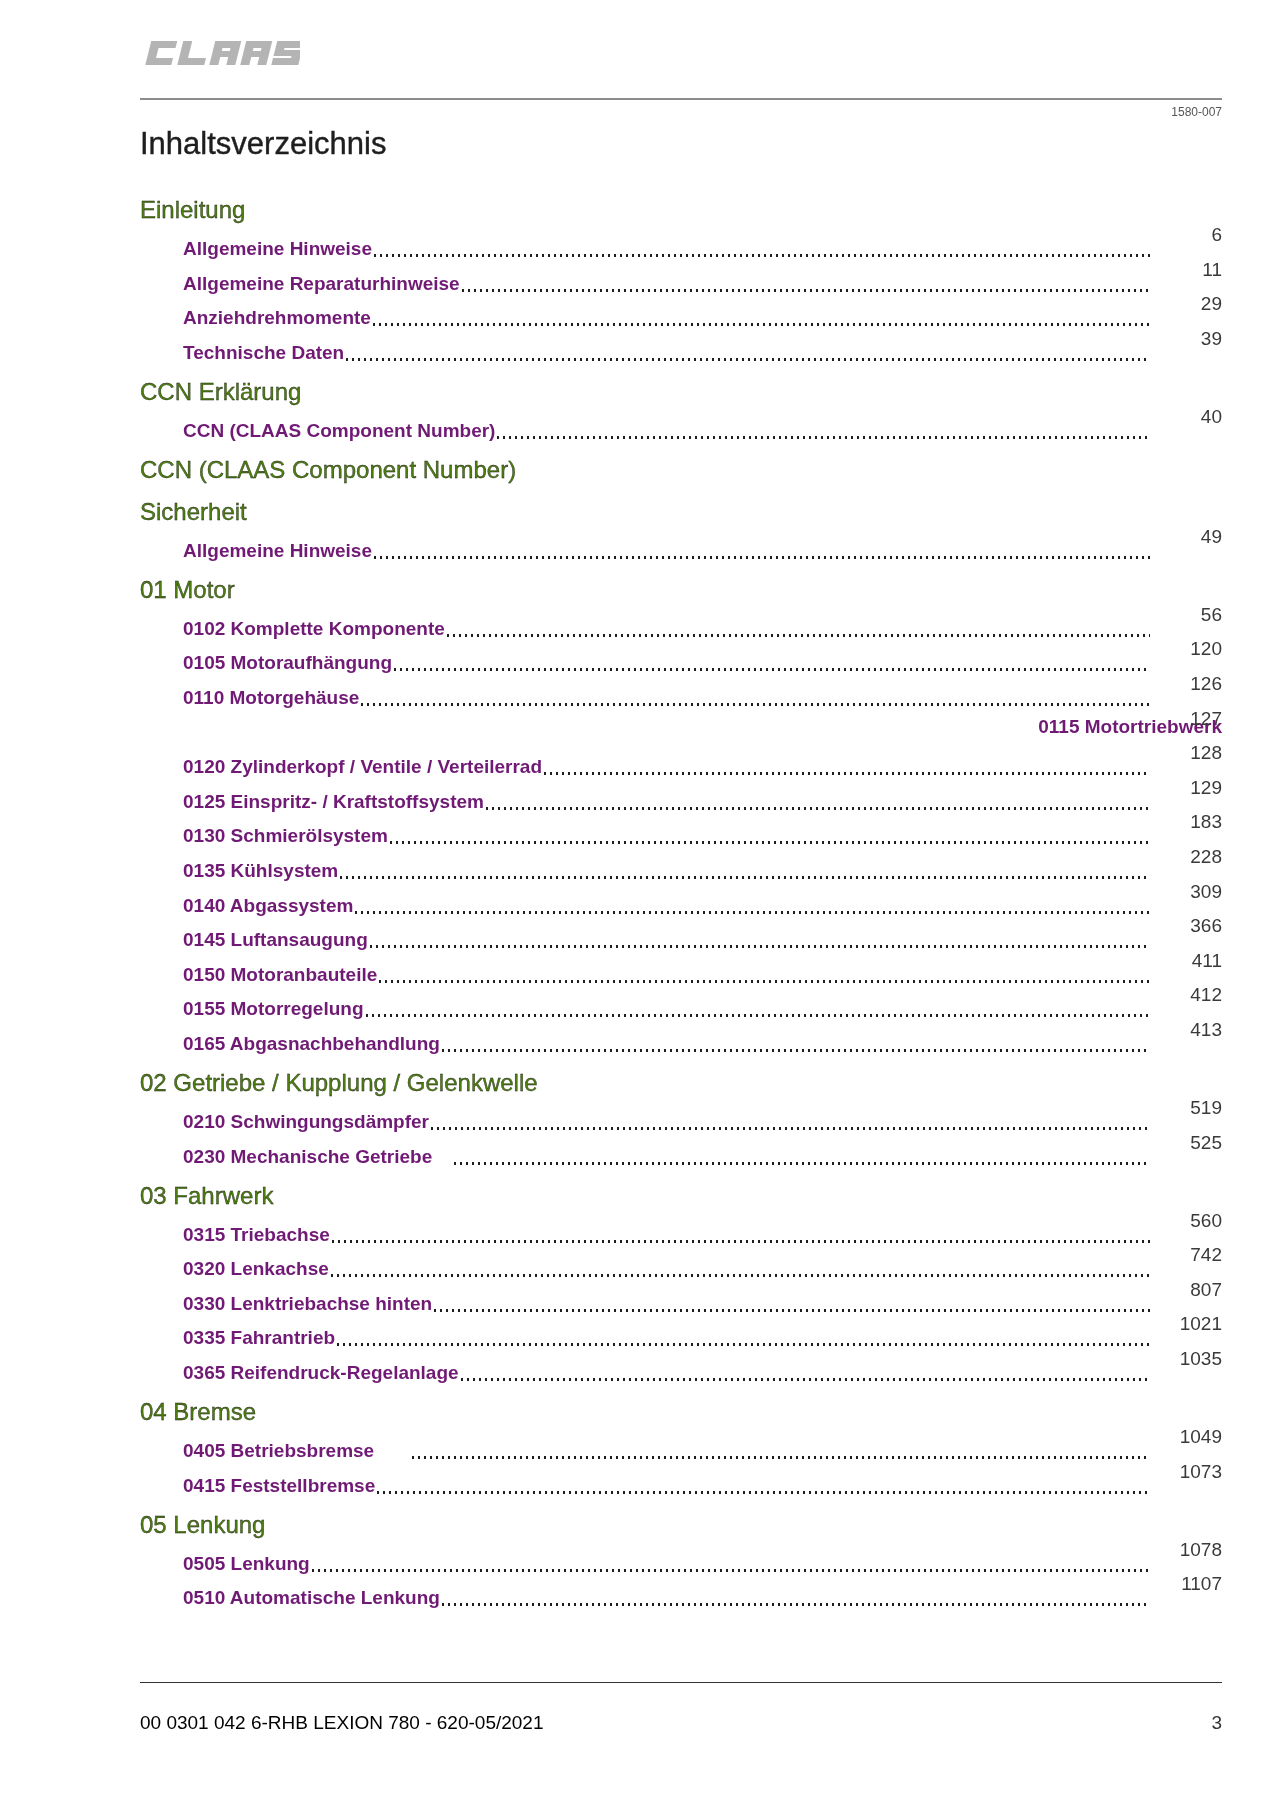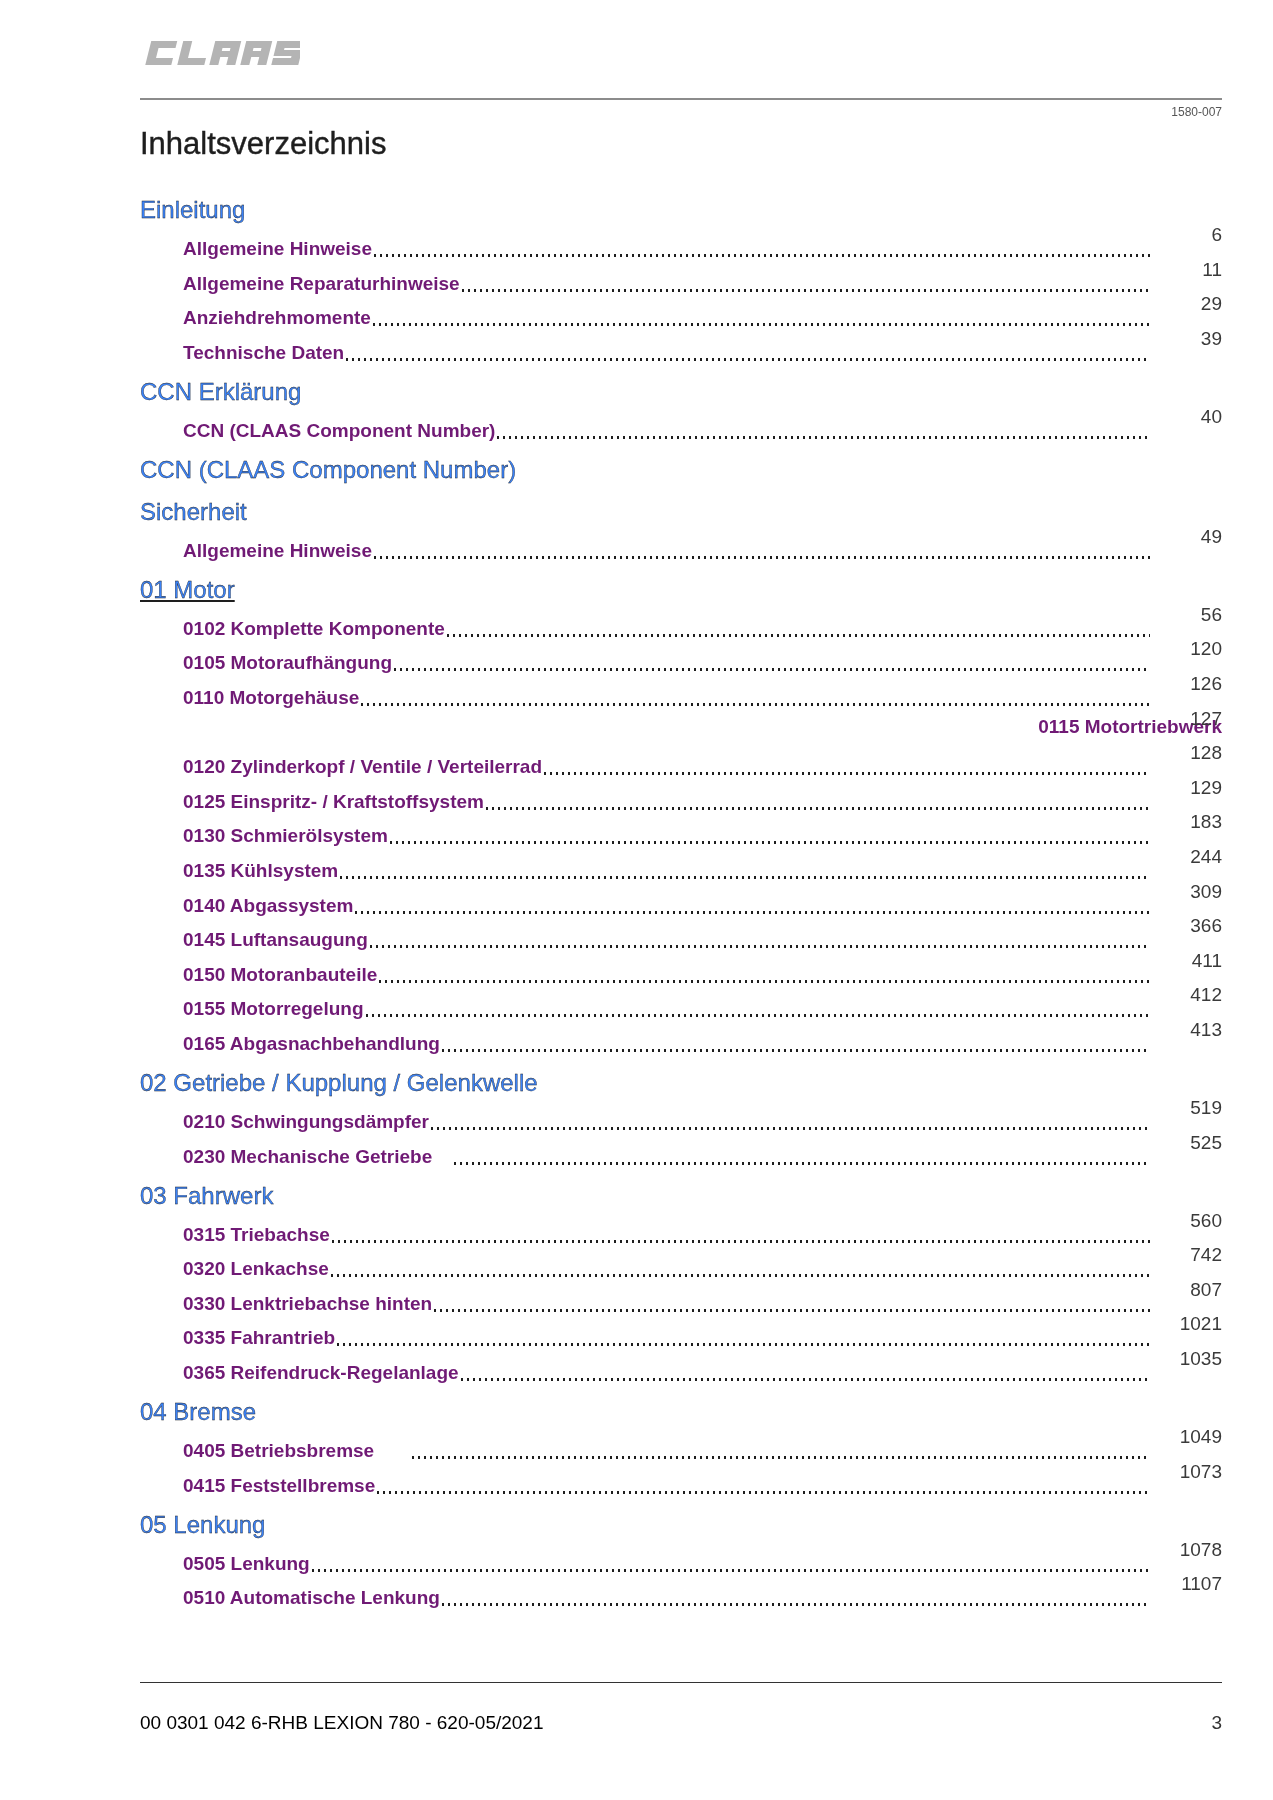--- a/index.html
+++ b/index.html
@@ -4,21 +4,21 @@
 <style>
   html, body { margin: 0; padding: 0; background: #ffffff; }
   body { width: 1273px; height: 1800px; position: relative; overflow: hidden;
          font-family: "Liberation Sans", sans-serif; color: #1e1e1e; }
   .logo { position: absolute; left: 140px; top: 38px; height: 30px; }
   .rule-top { position: absolute; left: 140px; top: 98px; width: 1082px; height: 0; border-top: 2px solid #8c8c8c; }
   .doc-code { position: absolute; right: 51px; top: 105px; font-size: 12px; color: #555; }
   .page-title { position: absolute; left: 140px; top: 126px; font-size: 31px; font-weight: normal; color: #1e1e1e;
                 -webkit-text-stroke: 0.4px #1e1e1e; margin: 0; }
   .toc { position: absolute; left: 140px; top: 0; width: 1082px; }
-  .heading { position: absolute; left: 0; font-size: 24px; color: #3b82f6; -webkit-text-stroke: 0.35px #1e1e1e; white-space: nowrap; text-align: right; }
+  .heading { position: absolute; left: 0; font-size: 24px; color: #4d7c0f; -webkit-text-stroke: 0.35px #1e1e1e; white-space: nowrap; text-align: right; }
   .entry { position: absolute; left: 43px; width: 1039px; height: 28px; display: flex; align-items: flex-end; }
   .entry-label { font-size: 19px; font-weight: bold; color: #701a75; white-space: nowrap; }
   .leader { flex: 1; position: relative; height: 20px; margin-right: 0; }
   .leader::after { content: ""; position: absolute; left: 0; right: 0; bottom: 3px; height: 3px;
                    background-image: radial-gradient(circle, #1e1e1e 1.2px, transparent 1.5px);
                    background-size: 6px 3px; background-repeat: repeat-x; }
   .leader-wrap { flex: 1; display: flex; align-items: flex-end; padding-right: 72px; }
   .page-num { position: absolute; right: 0; top: -8px; font-size: 19px; color: #3a3a3a; text-align: right; width: 70px; }
   .rule-bottom { position: absolute; left: 140px; top: 1682px; width: 1082px; height: 0; border-top: 1.5px solid #333; }
   .footer-doc { position: absolute; left: 140px; top: 1712px; font-size: 19px; color: #000000; }
@@ -87,21 +87,21 @@
     </div>
     <div class="heading" style="top: 455.8px;">CCN (CLAAS Component Number)</div>
     <div class="heading" style="top: 497.8px;">Sicherheit</div>
     <div class="entry" style="top: 533.8px;">
       <span class="entry-label">Allgemeine Hinweise</span>
       <span class="leader-wrap">
         <span class="leader"></span>
       </span>
       <span class="page-num">49</span>
     </div>
-    <div class="heading" style="top: 575.8px; text-decoration: underline;">01 Motor</div>
+    <div class="heading" style="top: 575.8px;">01 Motor</div>
     <div class="entry" style="top: 611.8px;">
       <span class="entry-label">0102 Komplette Komponente</span>
       <span class="leader-wrap">
         <span class="leader"></span>
       </span>
       <span class="page-num">56</span>
     </div>
     <div class="entry" style="top: 646.4px;">
       <span class="entry-label">0105 Motoraufhängung</span>
       <span class="leader-wrap">
@@ -142,21 +142,21 @@
       <span class="leader-wrap">
         <span class="leader"></span>
       </span>
       <span class="page-num">183</span>
     </div>
     <div class="entry" style="top: 854px;">
       <span class="entry-label">0135 Kühlsystem</span>
       <span class="leader-wrap">
         <span class="leader"></span>
       </span>
-      <span class="page-num">244</span>
+      <span class="page-num">228</span>
     </div>
     <div class="entry" style="top: 888.6px;">
       <span class="entry-label">0140 Abgassystem</span>
       <span class="leader-wrap">
         <span class="leader"></span>
       </span>
       <span class="page-num">309</span>
     </div>
     <div class="entry" style="top: 923.2px;">
       <span class="entry-label">0145 Luftansaugung</span>

